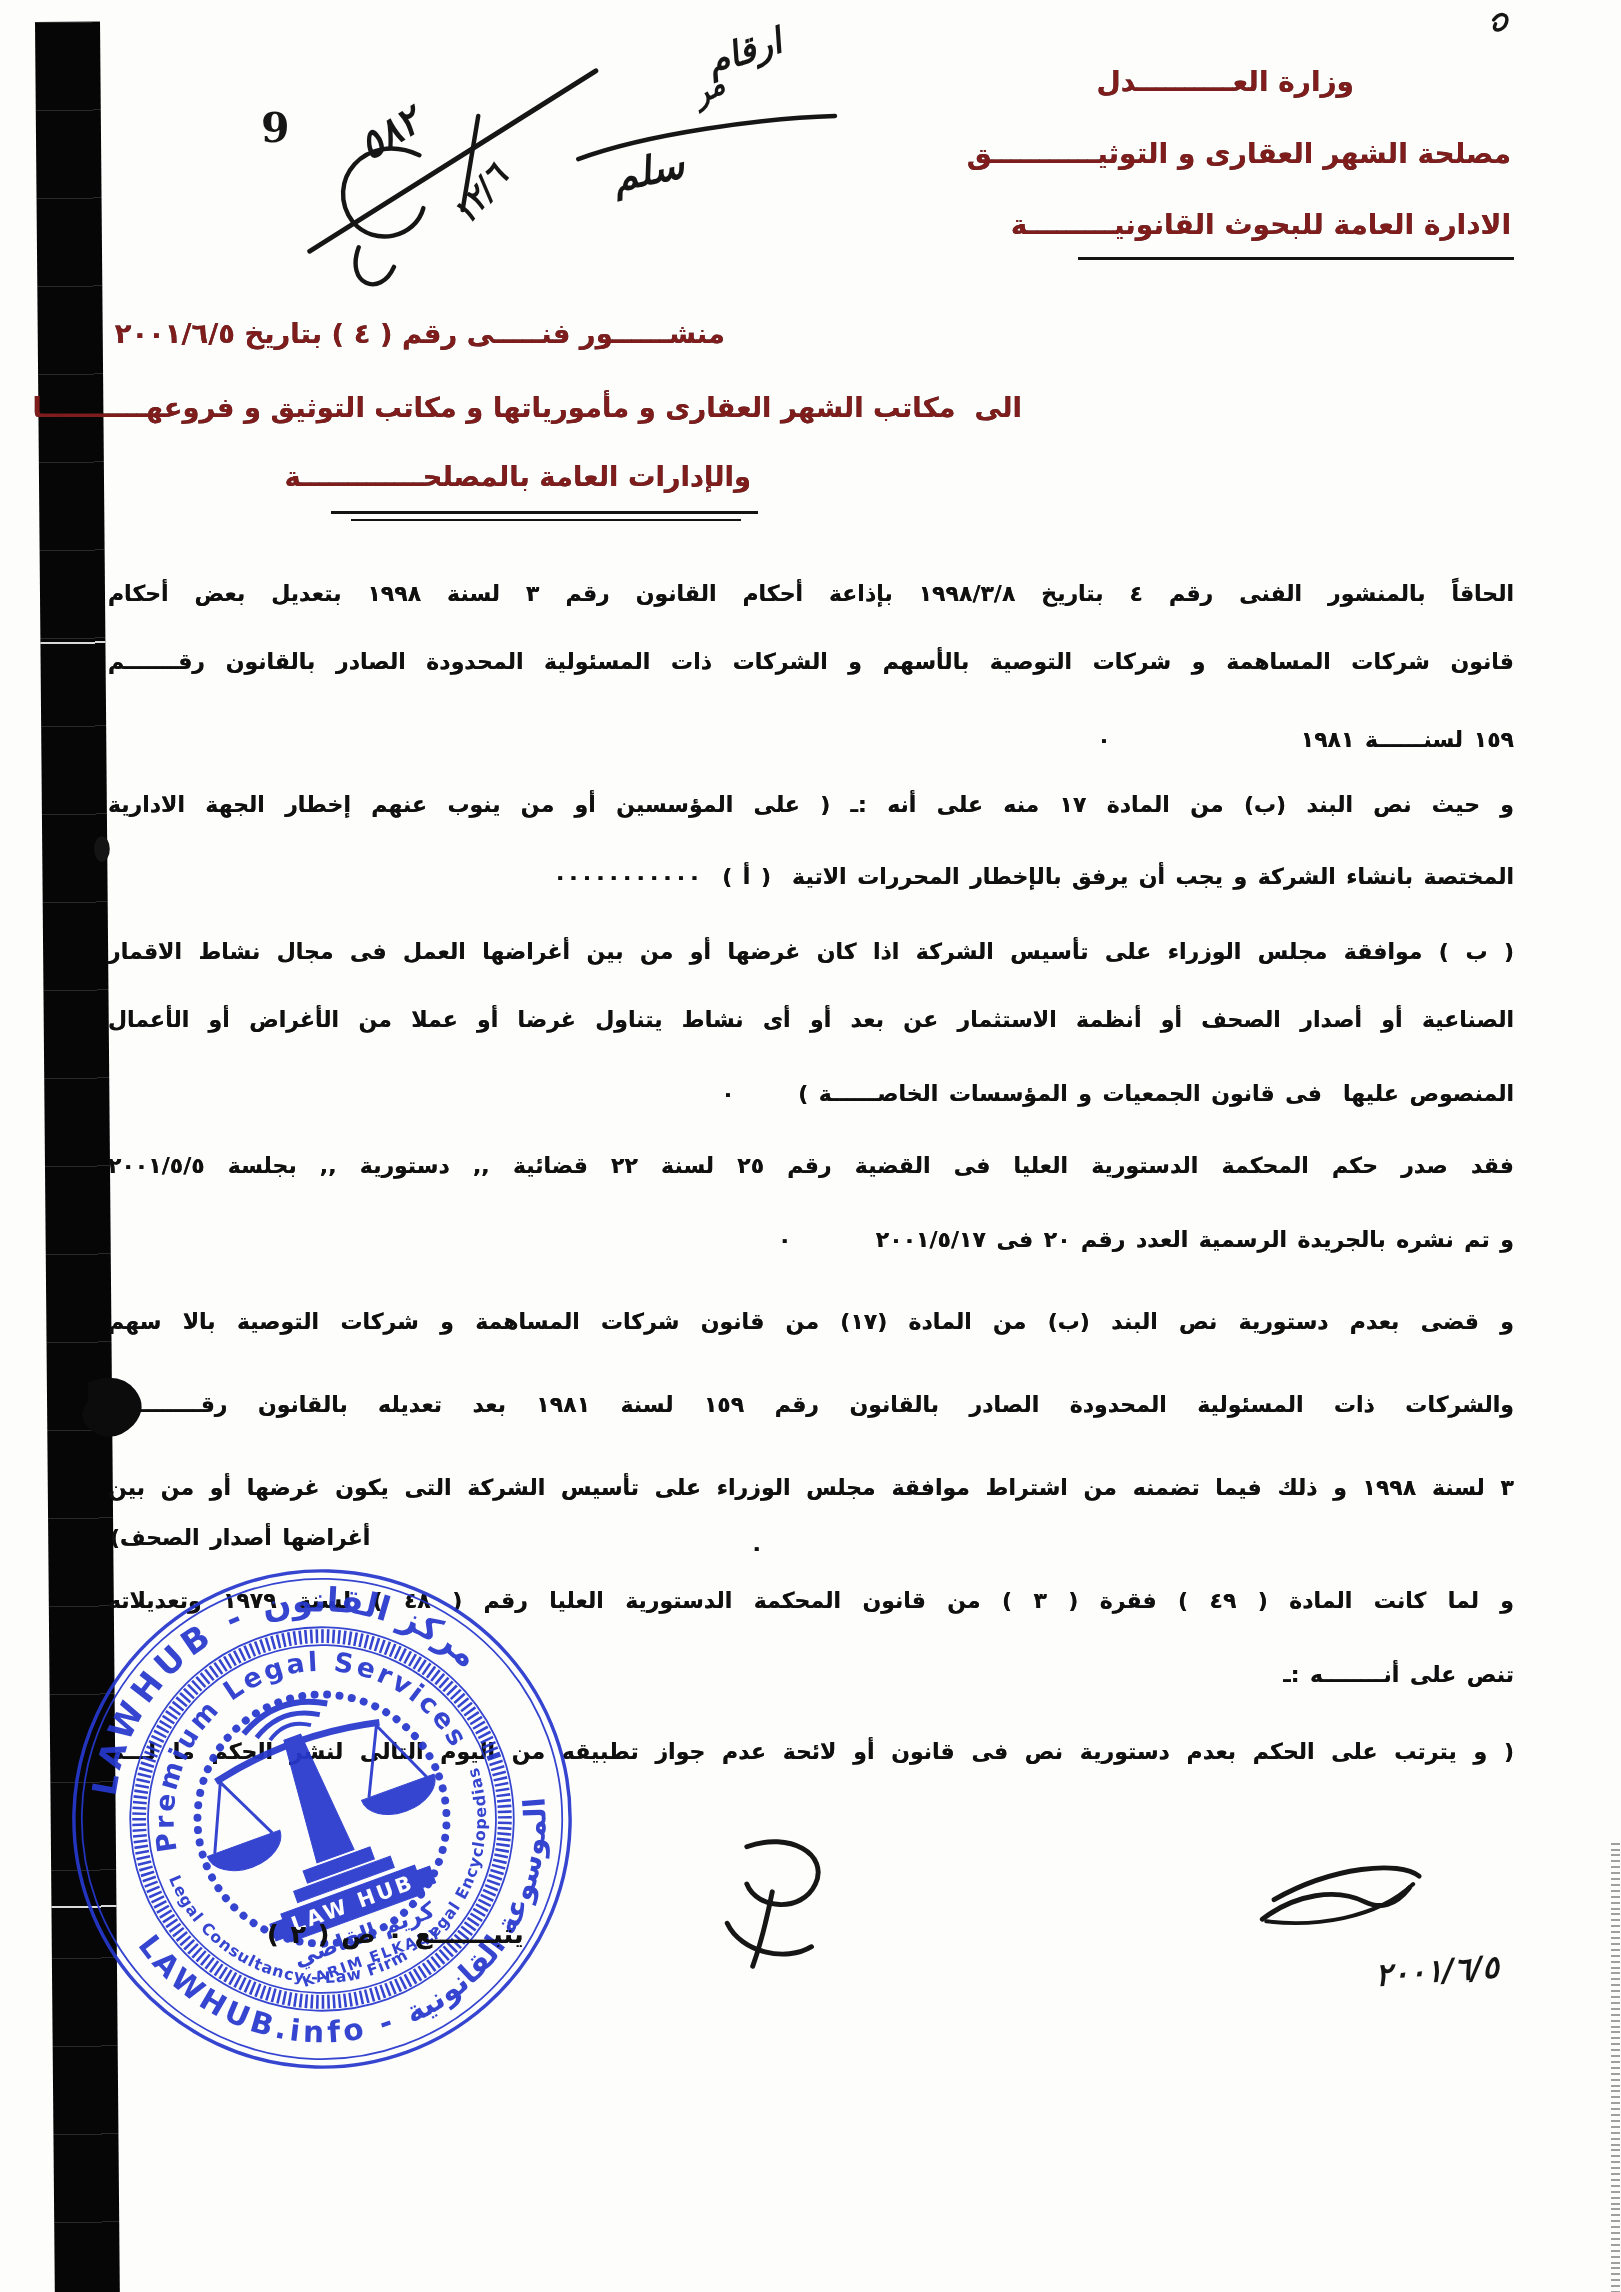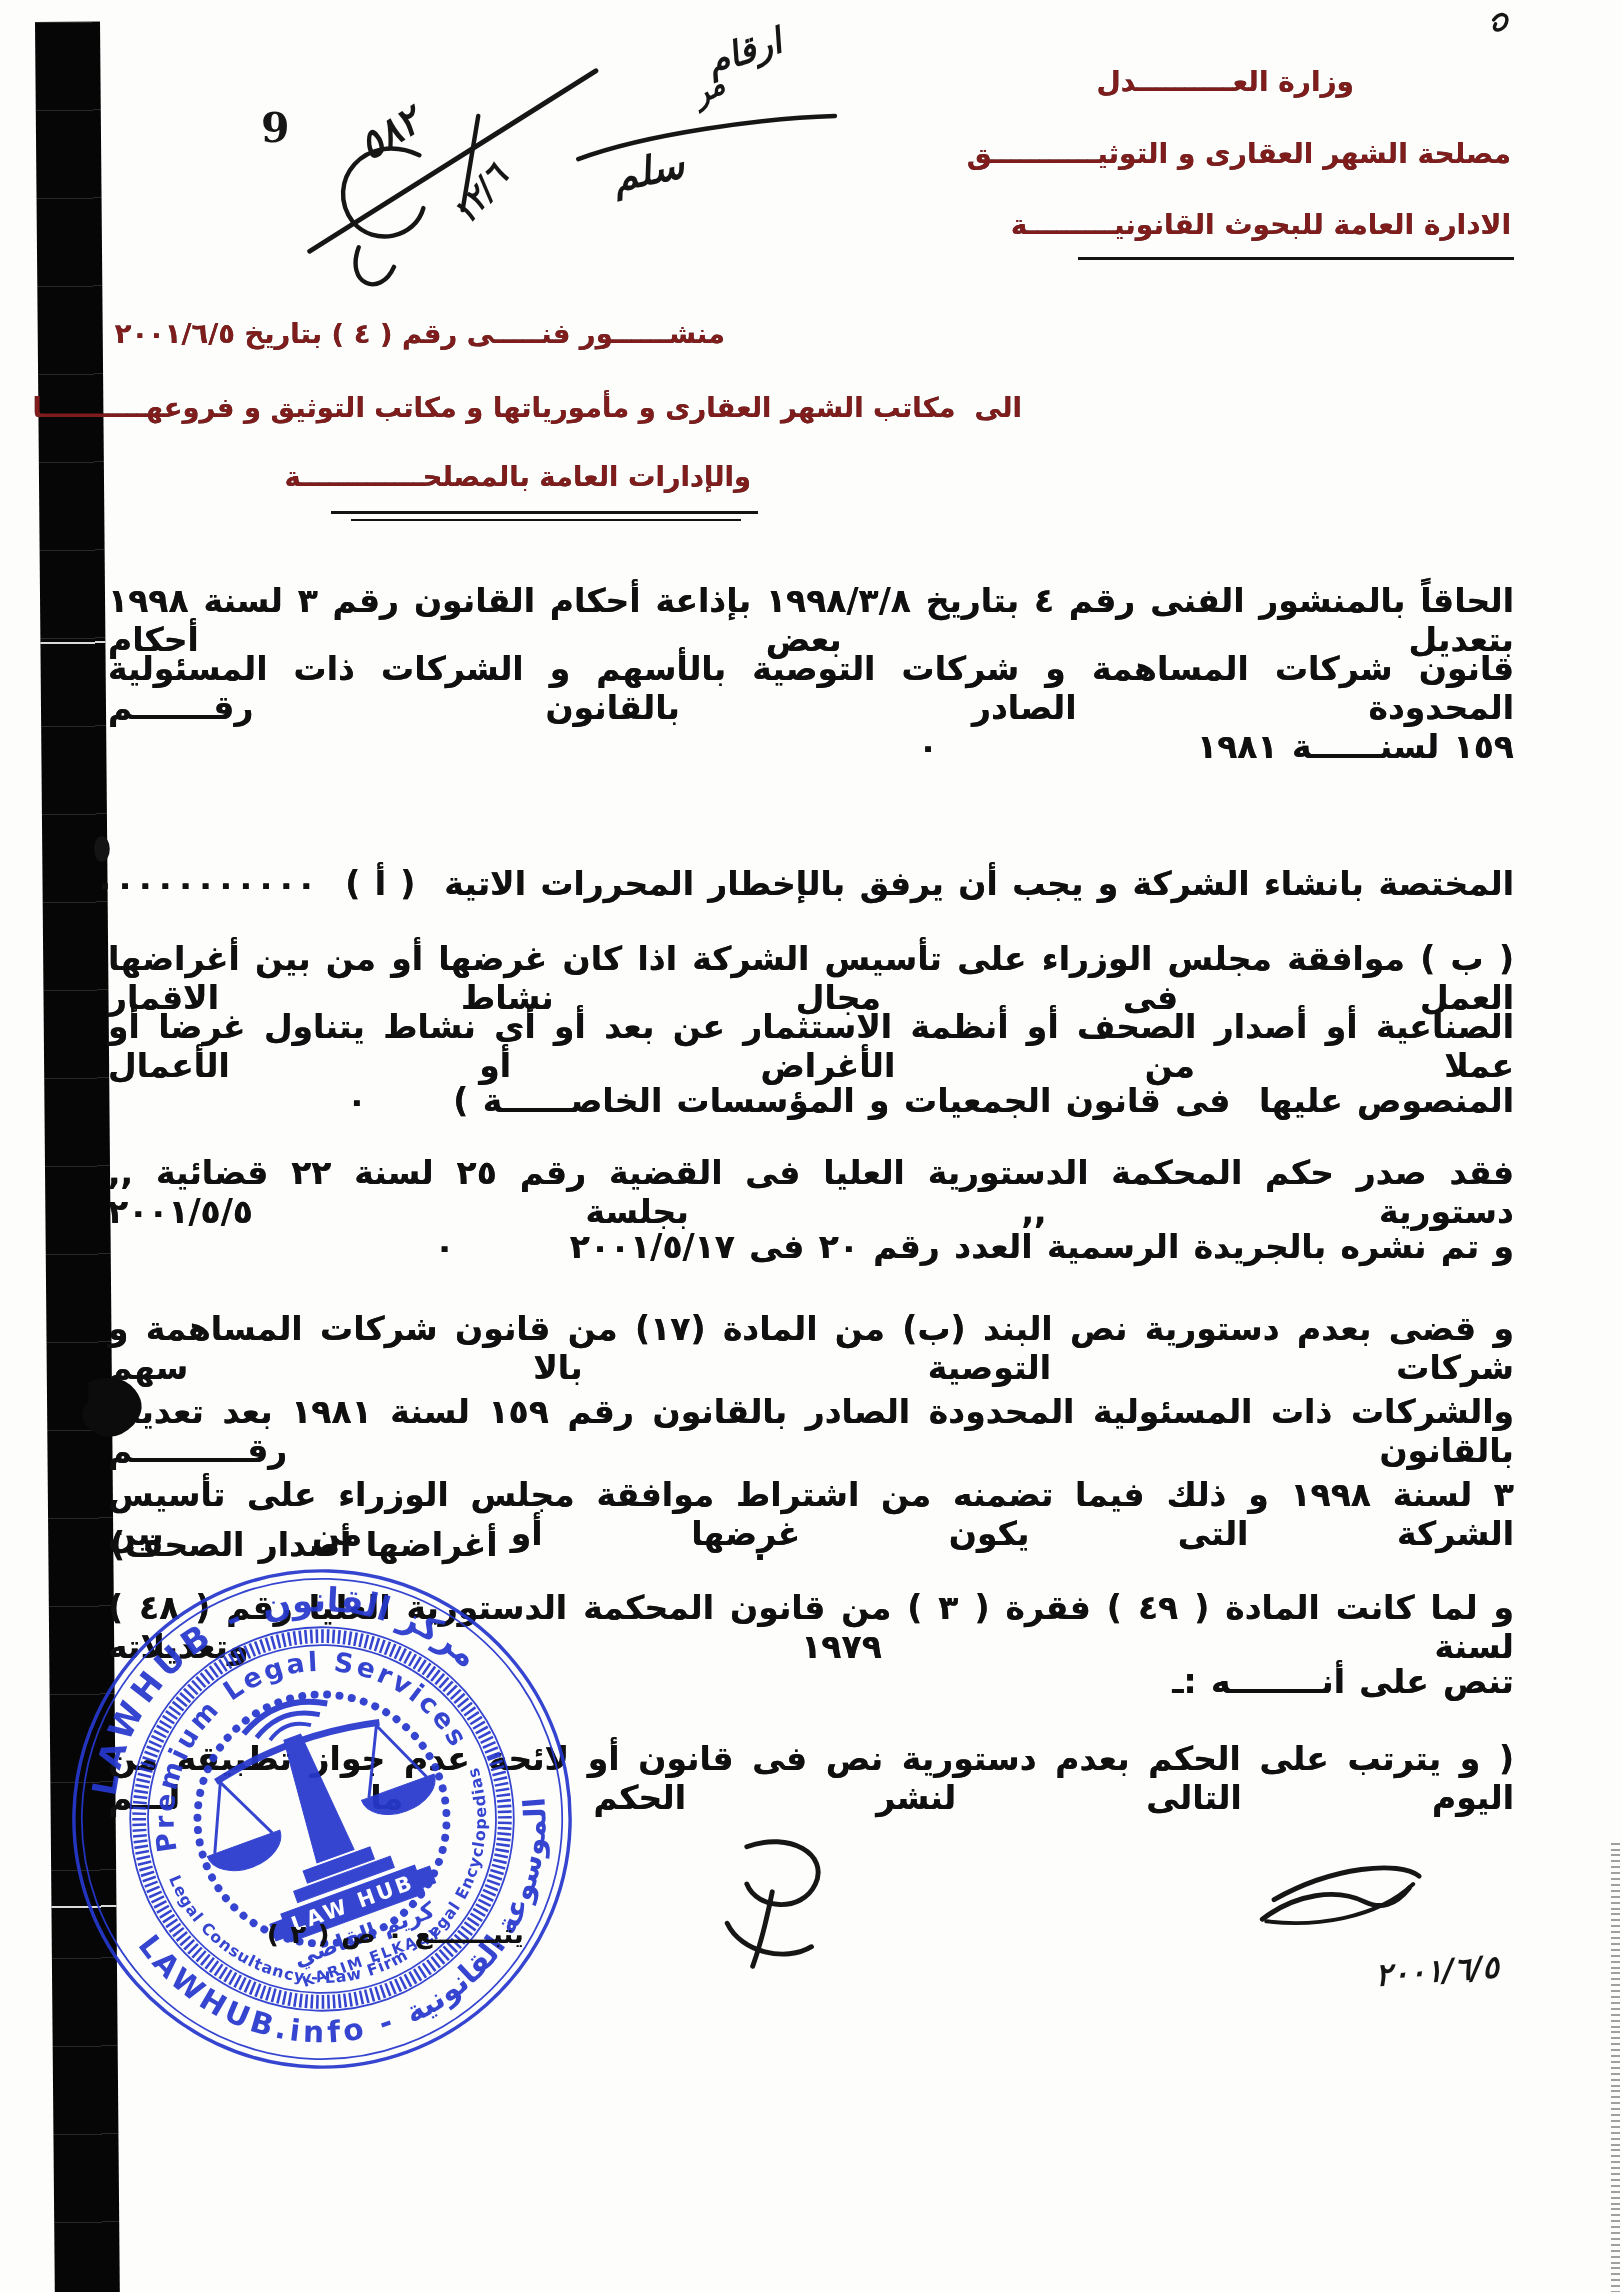--- a/index.html
+++ b/index.html
@@ -18,21 +18,21 @@
   .right-noise{
     position:absolute; left:1611px; top:1843px; width:8.8px; height:450px; opacity:.55;
     background-image:repeating-linear-gradient(0deg, rgba(10,10,10,.7) 0 2px, transparent 2px 5.9px);
   }
   .pageno{ position:absolute; left:261px; top:104px; font-family:"DejaVu Serif", serif;
     font-size:41px; font-weight:bold; color:#161616;}
   .ar{ position:absolute; direction:rtl; font-weight:bold; white-space:pre; color:#7f1d1d;
        text-shadow:0 0 0.6px rgba(0,0,0,.75); }
   .hdr{ font-size:28px; }
   .ttl{ font-size:27.4px; letter-spacing:0.3px; }
-  .bl{ position:absolute; direction:rtl; font-weight:bold; font-size:33px; white-space:pre;
+  .bl{ position:absolute; direction:rtl; font-weight:bold; font-size:22px; white-space:pre;
        color:#101010; word-spacing:2.9px; letter-spacing:0.2px; text-shadow:0 0 0.6px rgba(0,0,0,.7);}
   .bl.j{ width:1406px; right:107px; white-space:normal; text-align:justify; text-align-last:justify;}
   .rule{ position:absolute; background:#141414; }
   svg text{ font-family:"DejaVu Sans", sans-serif; }
   .overlay{ position:absolute; left:0; top:0; pointer-events:none; }
 </style>
 </head>
 <body>
 
 <div class="page">
@@ -49,20 +49,21 @@
 
   <div class="ar ttl" style="top:318px; right:896px;">منشــــــور فنـــــى رقم ( ٤ ) بتاريخ ٢٠٠١/٦/٥</div>
   <div class="ar ttl" style="top:392px; right:599px;">الى  مكاتب الشهر العقارى و مأمورياتها و مكاتب التوثيق و فروعهـــــــــــا</div>
   <div class="ar ttl" style="top:461px; right:870px;">والإدارات العامة بالمصلحـــــــــــــة</div>
   <div class="rule" style="left:331px; top:511px; width:427px; height:2.9px;"></div>
   <div class="rule" style="left:351px; top:519px; width:390px; height:2px;"></div>
 
   <div class="bl j" style="top:581px;">الحاقاً بالمنشور الفنى رقم ٤ بتاريخ  ١٩٩٨/٣/٨  بإذاعة أحكام القانون رقم ٣ لسنة ١٩٩٨ بتعديل بعض أحكام</div>
   <div class="bl j" style="top:649px;">قانون شركات المساهمة و شركات التوصية بالأسهم و الشركات ذات المسئولية المحدودة الصادر بالقانون رقـــــــم</div>
   <div class="bl" style="top:727px;  right:107px;">١٥٩ لسنــــــة ١٩٨١&nbsp;&nbsp;&nbsp;&nbsp;&nbsp;&nbsp;&nbsp;&nbsp;&nbsp;&nbsp;&nbsp;&nbsp;&nbsp;&nbsp;&nbsp;&nbsp;&nbsp;&nbsp;٠</div>
+  <div class="bl j" style="top:792px;">و حيث نص البند  (ب)  من المادة ١٧ منه على أنه :ـ  ( على المؤسسين أو من ينوب عنهم إخطار الجهة الادارية</div>
   <div class="bl" style="top:864px;  right:107px;">المختصة بانشاء الشركة و يجب أن يرفق بالإخطار المحررات الاتية  ( أ )  ٠٠٠٠٠٠٠٠٠٠٠</div>
   <div class="bl j" style="top:939px;padding-left:24px;">( ب )  موافقة مجلس الوزراء على تأسيس الشركة اذا كان غرضها أو من بين أغراضها العمل فى مجال نشاط الاقمار</div>
   <div class="bl j" style="top:1007px;">الصناعية أو أصدار الصحف أو أنظمة الاستثمار عن بعد أو أى نشاط يتناول غرضا أو عملا من الأغراض أو الأعمال</div>
   <div class="bl" style="top:1081px; right:107px;">المنصوص عليها  فى قانون الجمعيات و المؤسسات الخاصــــــة )&nbsp;&nbsp;&nbsp;&nbsp;&nbsp;&nbsp;٠</div>
   <div class="bl j" style="top:1153px;">فقد صدر حكم المحكمة الدستورية العليا فى القضية رقم ٢٥ لسنة ٢٢ قضائية ,, دستورية ,, بجلسة ٢٠٠١/٥/٥</div>
   <div class="bl" style="top:1227px; right:107px;">و تم نشره بالجريدة الرسمية العدد رقم ٢٠ فى ٢٠٠١/٥/١٧&nbsp;&nbsp;&nbsp;&nbsp;&nbsp;&nbsp;&nbsp;&nbsp;٠</div>
   <div class="bl j" style="top:1309px;">و قضى بعدم دستورية نص البند  (ب)  من المادة  (١٧)  من قانون شركات المساهمة و شركات التوصية بالا سهم</div>
   <div class="bl j" style="top:1392px;">والشركات ذات المسئولية المحدودة الصادر بالقانون رقم  ١٥٩  لسنة  ١٩٨١  بعد تعديله بالقانون رقــــــــــم</div>
   <div class="bl j" style="top:1475px;">٣ لسنة ١٩٩٨ و ذلك فيما تضمنه من اشتراط موافقة مجلس الوزراء على تأسيس الشركة التى يكون غرضها أو من بين</div>
   <div class="bl" style="top:1525px; left:110px;">أغراضها أصدار الصحف)</div>

